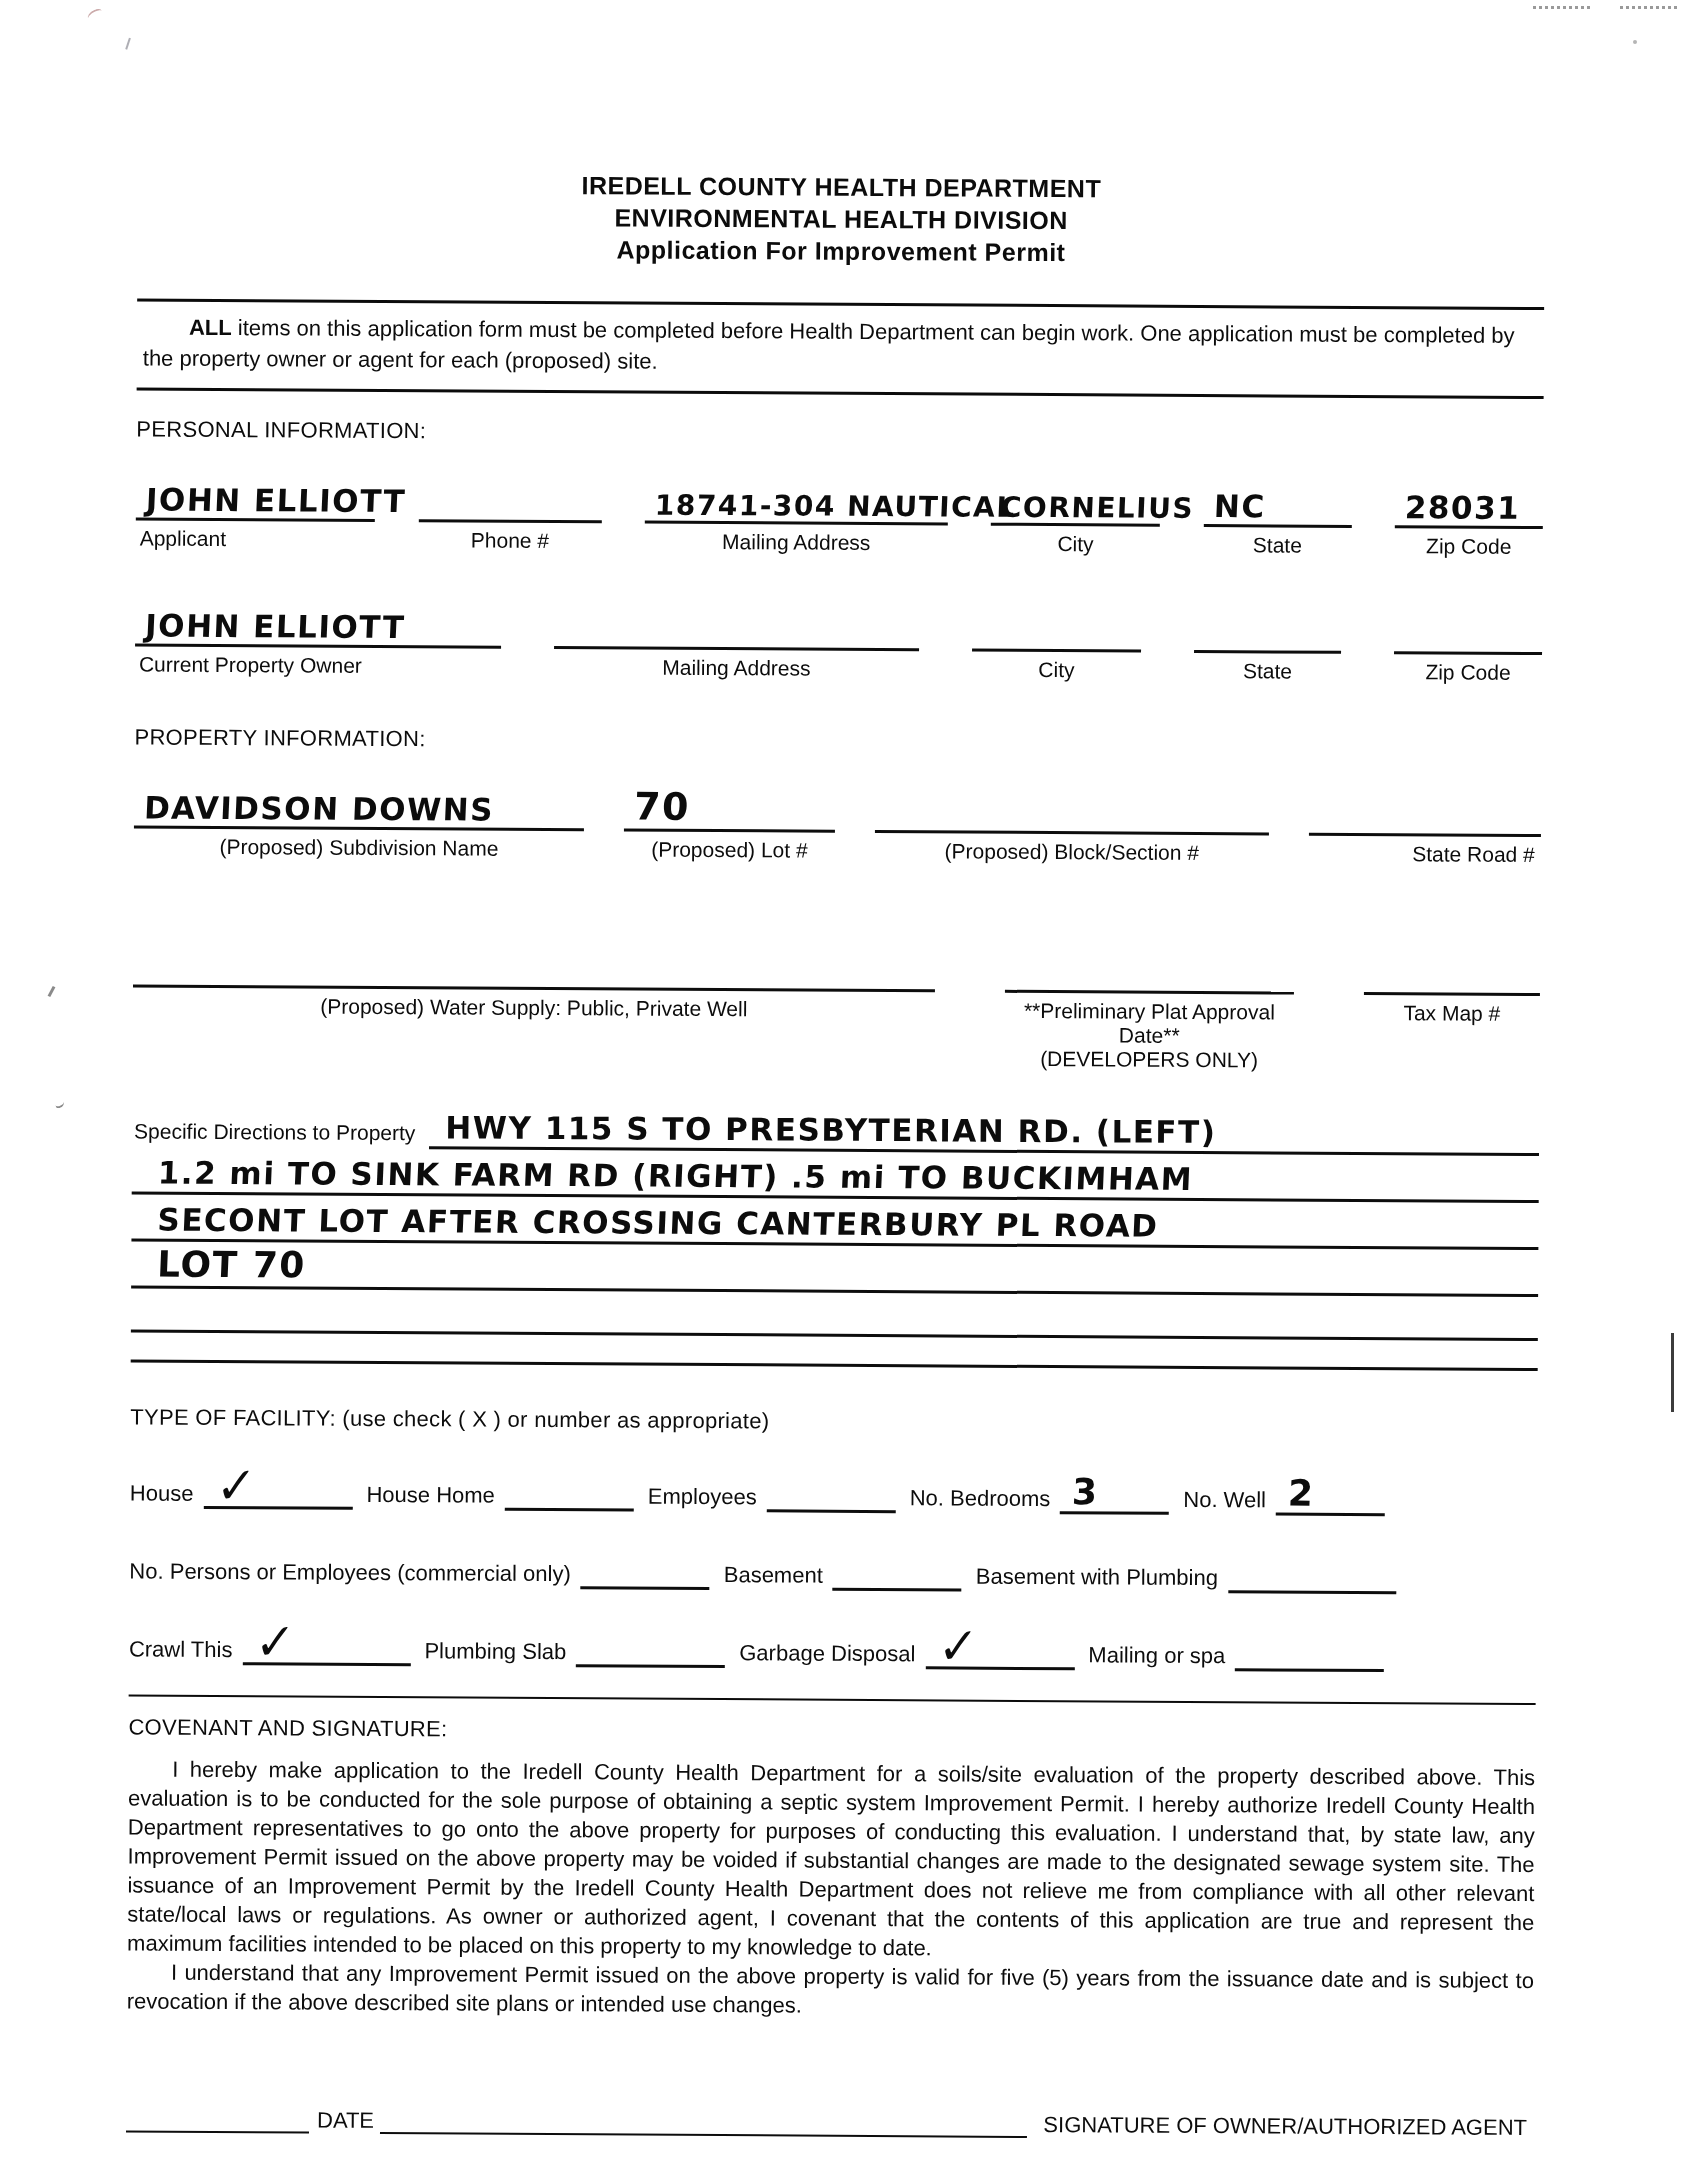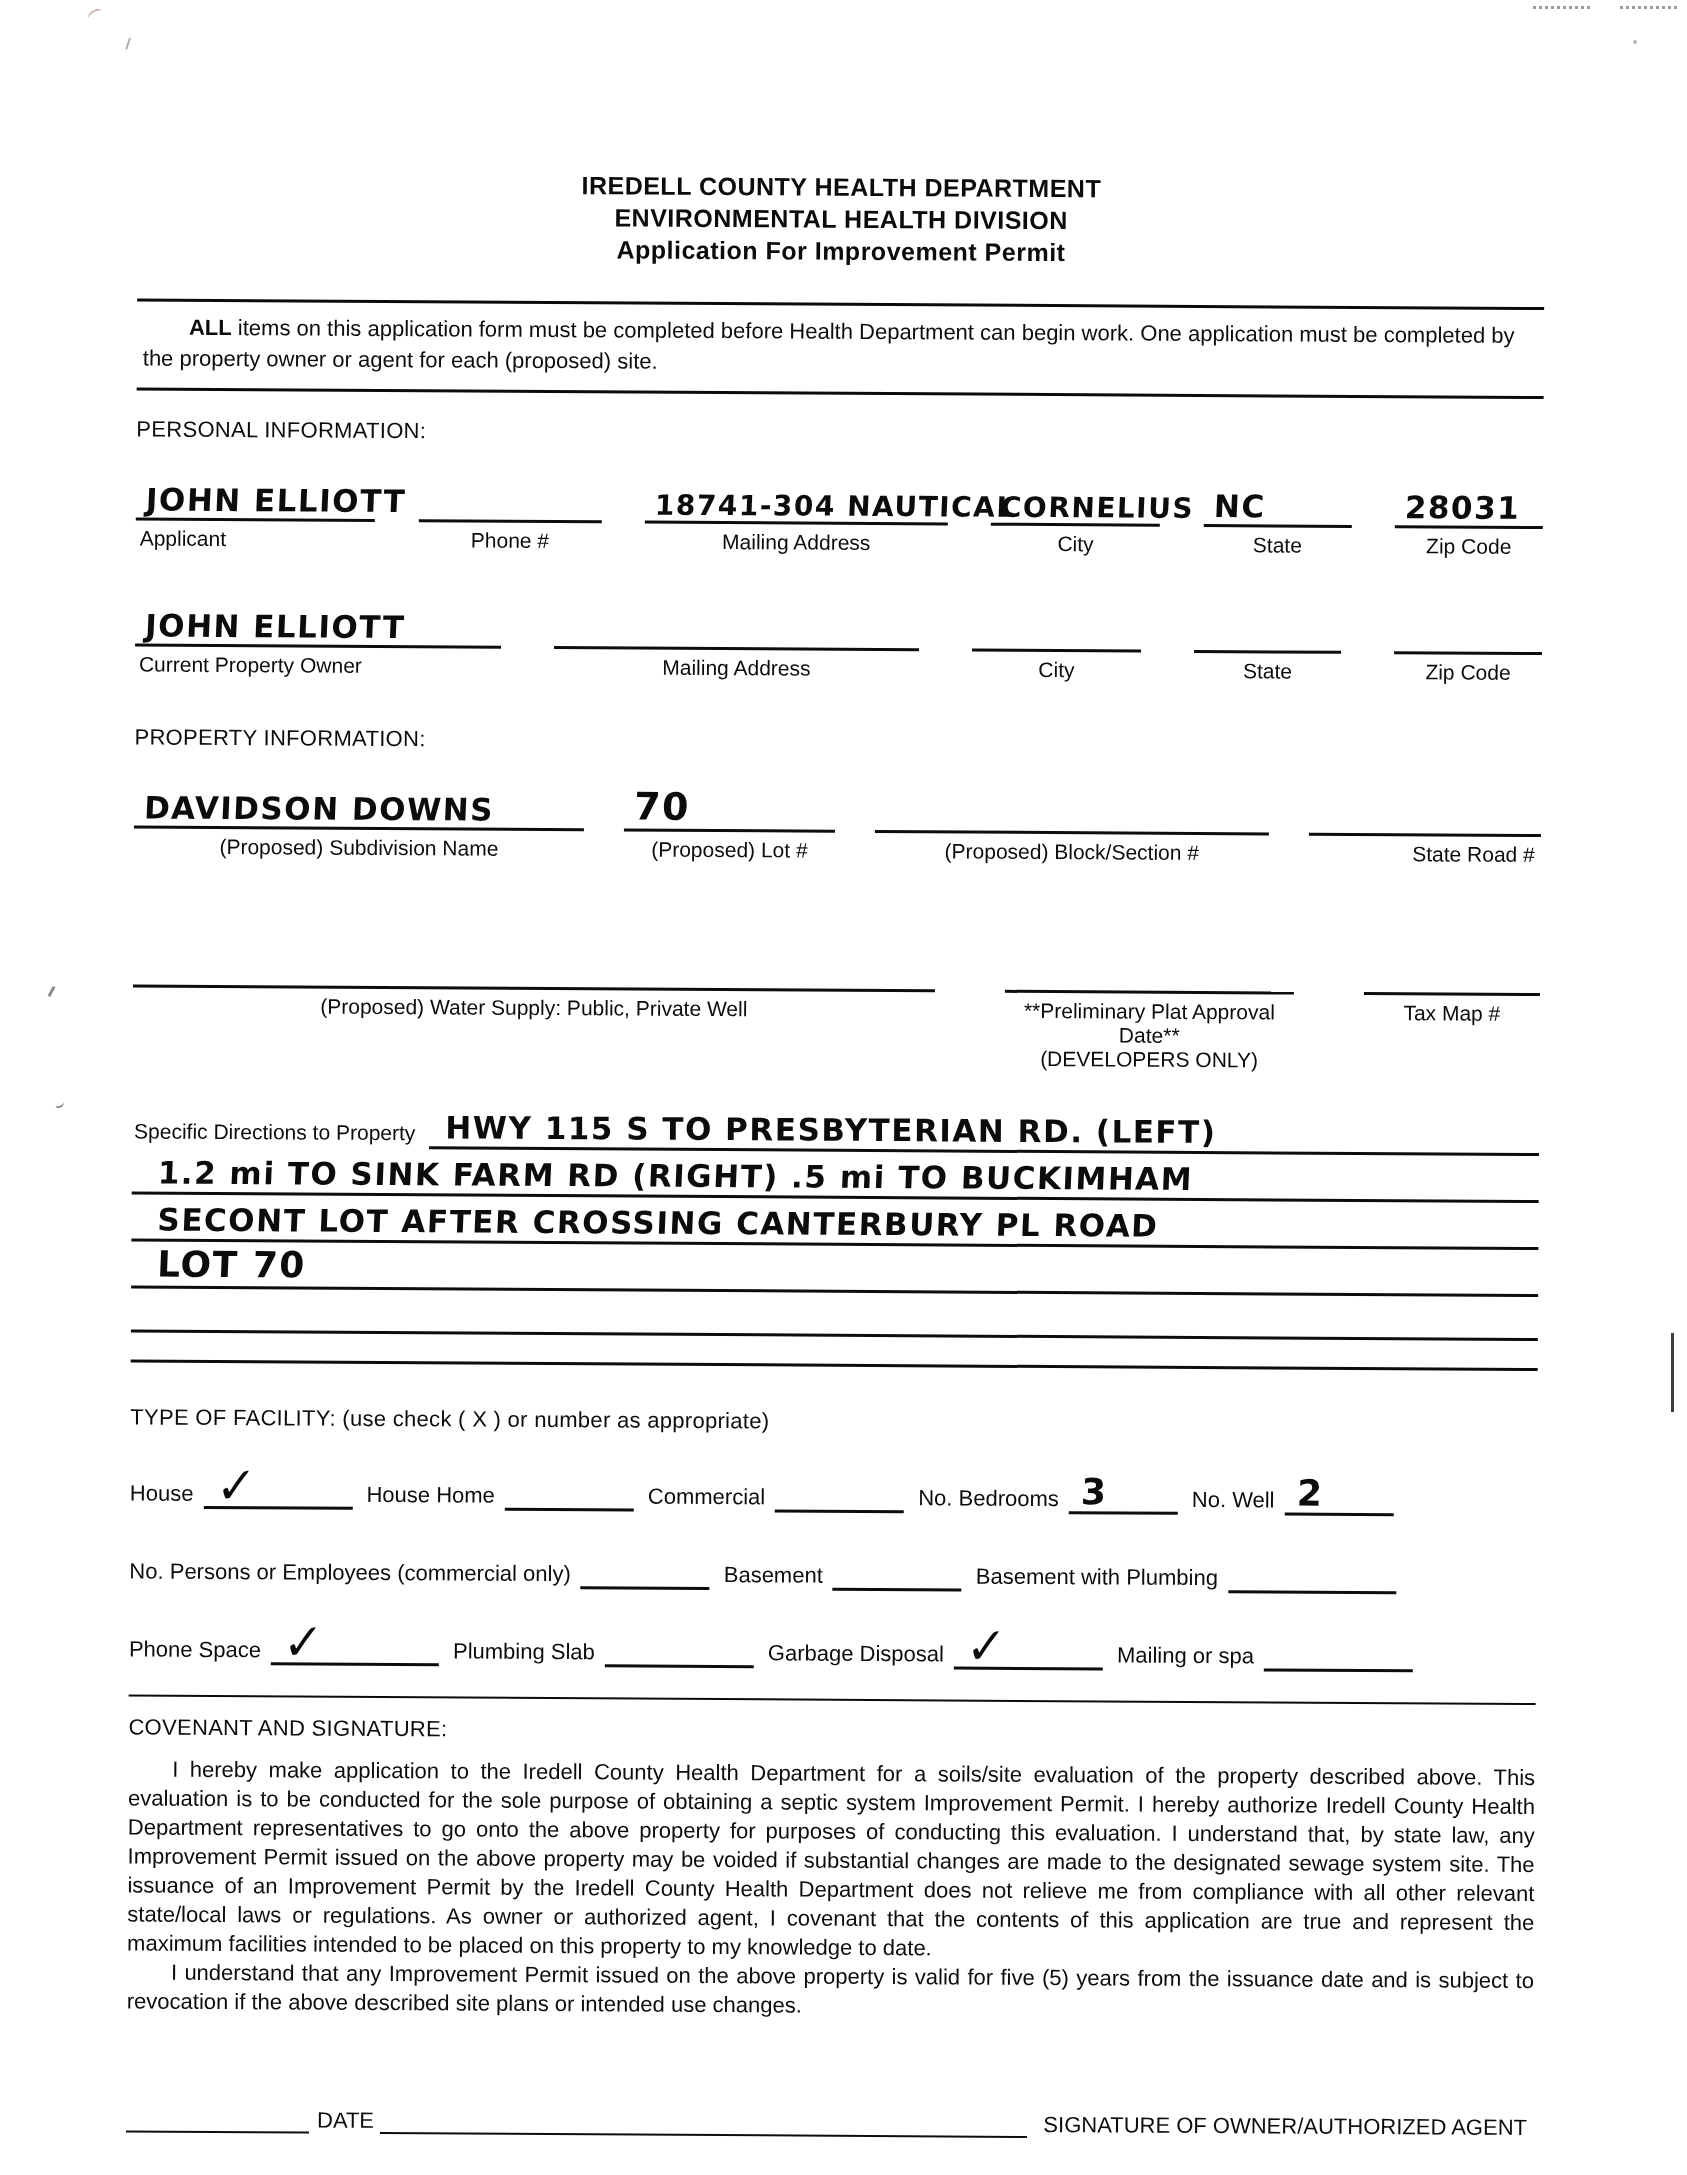--- a/index.html
+++ b/index.html
@@ -282,21 +282,21 @@
 
     <div class="fac-row">
       <span class="fac-label">House</span>
       <span class="fac-blank fb150">
           <span class="hand check">✓</span>
         </span>
       <span class="fac-label">House Home</span>
       <span class="fac-blank fb130">
           <span class="hand"></span>
         </span>
-      <span class="fac-label">Commercial</span>
+      <span class="fac-label">Employees</span>
       <span class="fac-blank fb130">
           <span class="hand"></span>
         </span>
       <span class="fac-label">No. Bedrooms</span>
       <span class="fac-blank fb110">
           <span class="hand" style="font-size:36px;">3</span>
         </span>
       <span class="fac-label">No. Well</span>
       <span class="fac-blank fb110">
           <span class="hand" style="font-size:36px;">2</span>
@@ -312,21 +312,21 @@
       <span class="fac-blank fb130">
           <span class="hand"></span>
         </span>
       <span class="fac-label">Basement with Plumbing</span>
       <span class="fac-blank fb170">
           <span class="hand"></span>
         </span>
     </div>
 
     <div class="fac-row">
-      <span class="fac-label">Phone Space</span>
+      <span class="fac-label">Crawl This</span>
       <span class="fac-blank fb170">
           <span class="hand check">✓</span>
         </span>
       <span class="fac-label">Plumbing Slab</span>
       <span class="fac-blank fb150">
           <span class="hand"></span>
         </span>
       <span class="fac-label">Garbage Disposal</span>
       <span class="fac-blank fb150">
           <span class="hand check">✓</span>

